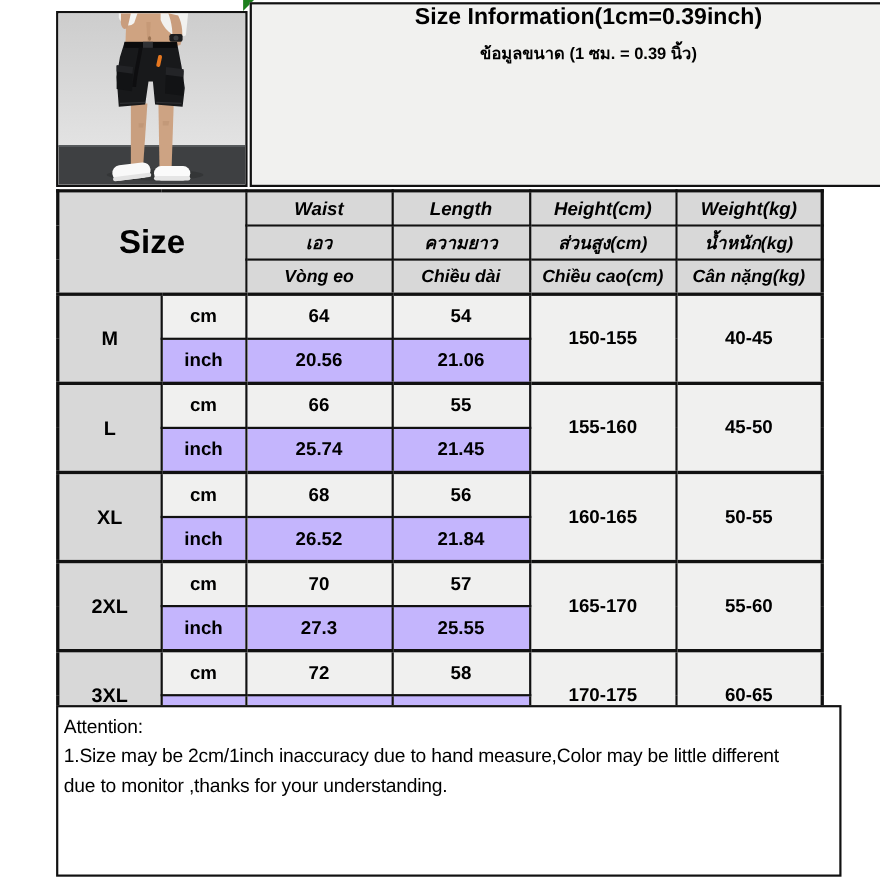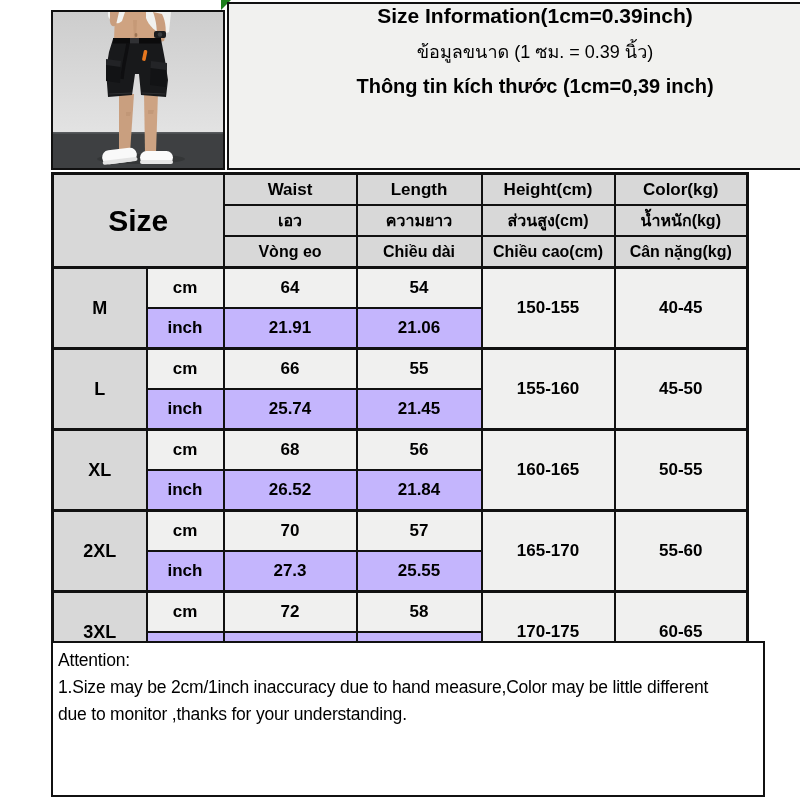--- a/index.html
+++ b/index.html
@@ -14,33 +14,33 @@
   }
   .photo-box svg{display:block;width:100%;height:100%;}
   .corner-marker{position:absolute;left:221px;top:0;width:10px;height:10px;}
   .title-box{
     position:absolute;left:227px;top:2px;width:616px;height:168px;
     box-sizing:border-box;border:2px solid #111;background:#f1f1ef;
     display:flex;flex-direction:column;justify-content:flex-start;align-items:center;
     gap:9px;text-align:center;
   }
   .title-en{font-size:21px;font-weight:bold;}
-  .title-th{font-size:18px;font-weight:normal;}
+  .title-th{font-size:15px;font-weight:bold;}
   .title-vi{font-size:20px;font-weight:bold;}
   table.size-table{
     position:absolute;left:51px;top:172px;width:695px;
     border-collapse:collapse;table-layout:fixed;
     border:3px solid #111;
   }
   table.size-table td{
     border:2px solid #111;text-align:center;vertical-align:middle;
     padding:0;overflow:hidden;
   }
   td.size-head{background:#d8d8d8;font-weight:bold;font-size:30px;}
-  td.head{background:#d8d8d8;font-weight:bold;font-size:17px;height:29px;}
+  td.head{background:#d8d8d8;font-weight:bold;font-size:17px;height:29px;font-style:italic;}
   td.head-th{font-size:16px;}
   td.head-vi{font-size:16px;}
   td.size-cell{background:#d8d8d8;font-weight:bold;font-size:18px;}
   td.unit{font-weight:bold;font-size:17px;height:38px;}
   td.val{font-weight:bold;font-size:17px;}
   .cm-bg{background:#f0f0ef;}
   .inch-bg{background:#c4b5fd;}
   td.merged{background:#f0f0ef;font-weight:bold;font-size:17px;}
   tr.block-top > td{border-top-width:3px;}
   .attention-box{
@@ -108,39 +108,38 @@
   </svg>
 </div>
 
 <svg class="corner-marker" viewBox="0 0 10 10">
   <polygon points="0,0 10,0 0,10" fill="#1d801d"></polygon>
 </svg>
 
 <div class="title-box">
   <div class="title-en">Size Information(1cm=0.39inch)</div>
   <div class="title-th">ข้อมูลขนาด (1 ซม. = 0.39 นิ้ว)</div>
-  <div class="title-vi">Thông tin kích thước (1cm=0,39 inch)</div>
 </div>
 
 <table class="size-table">
   <colgroup>
     <col style="width:94px">
       <col style="width:77px">
       <col style="width:133px">
     <col style="width:125px">
       <col style="width:133px">
       <col style="width:133px">
   </colgroup>
   <tbody>
     <tr>
       <td class="size-head" colspan="2" rowspan="3">Size</td>
       <td class="head">Waist</td>
       <td class="head">Length</td>
       <td class="head">Height(cm)</td>
-      <td class="head">Color(kg)</td>
+      <td class="head">Weight(kg)</td>
     </tr>
     <tr>
       <td class="head head-th">เอว</td>
       <td class="head head-th">ความยาว</td>
       <td class="head head-th">ส่วนสูง(cm)</td>
       <td class="head head-th">น้ำหนัก(kg)</td>
     </tr>
     <tr>
       <td class="head head-vi">Vòng eo</td>
       <td class="head head-vi">Chiều dài</td>
@@ -151,21 +150,21 @@
     <tr class="block-top">
       <td class="size-cell" rowspan="2">M</td>
       <td class="unit cm-bg">cm</td>
       <td class="val cm-bg">64</td>
       <td class="val cm-bg">54</td>
       <td class="merged" rowspan="2">150-155</td>
       <td class="merged" rowspan="2">40-45</td>
     </tr>
     <tr>
       <td class="unit inch-bg">inch</td>
-      <td class="val inch-bg">21.91</td>
+      <td class="val inch-bg">20.56</td>
       <td class="val inch-bg">21.06</td>
     </tr>
 
     <tr class="block-top">
       <td class="size-cell" rowspan="2">L</td>
       <td class="unit cm-bg">cm</td>
       <td class="val cm-bg">66</td>
       <td class="val cm-bg">55</td>
       <td class="merged" rowspan="2">155-160</td>
       <td class="merged" rowspan="2">45-50</td>

